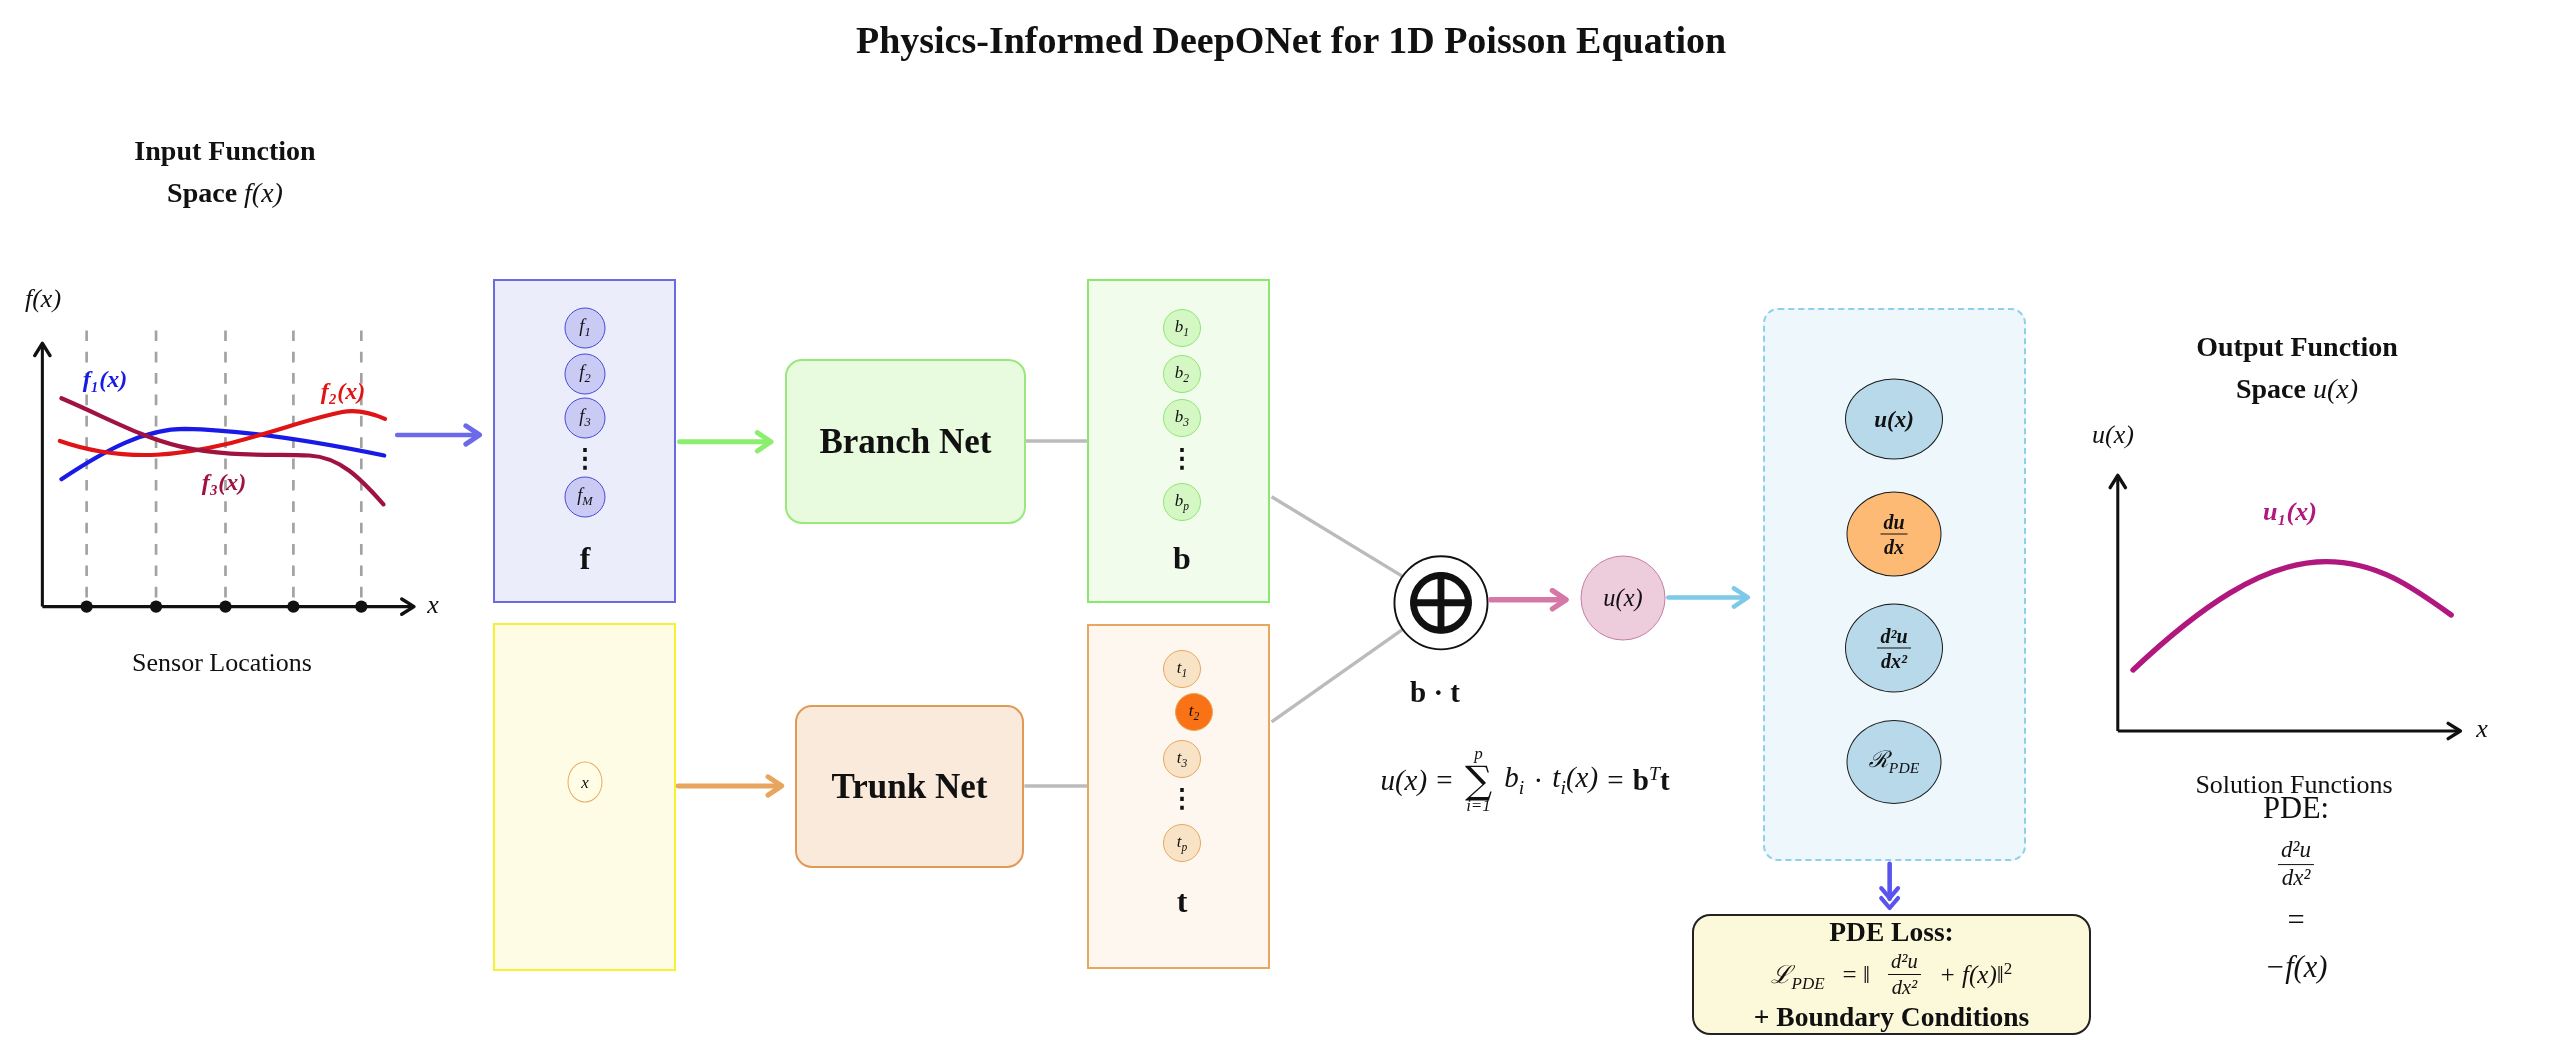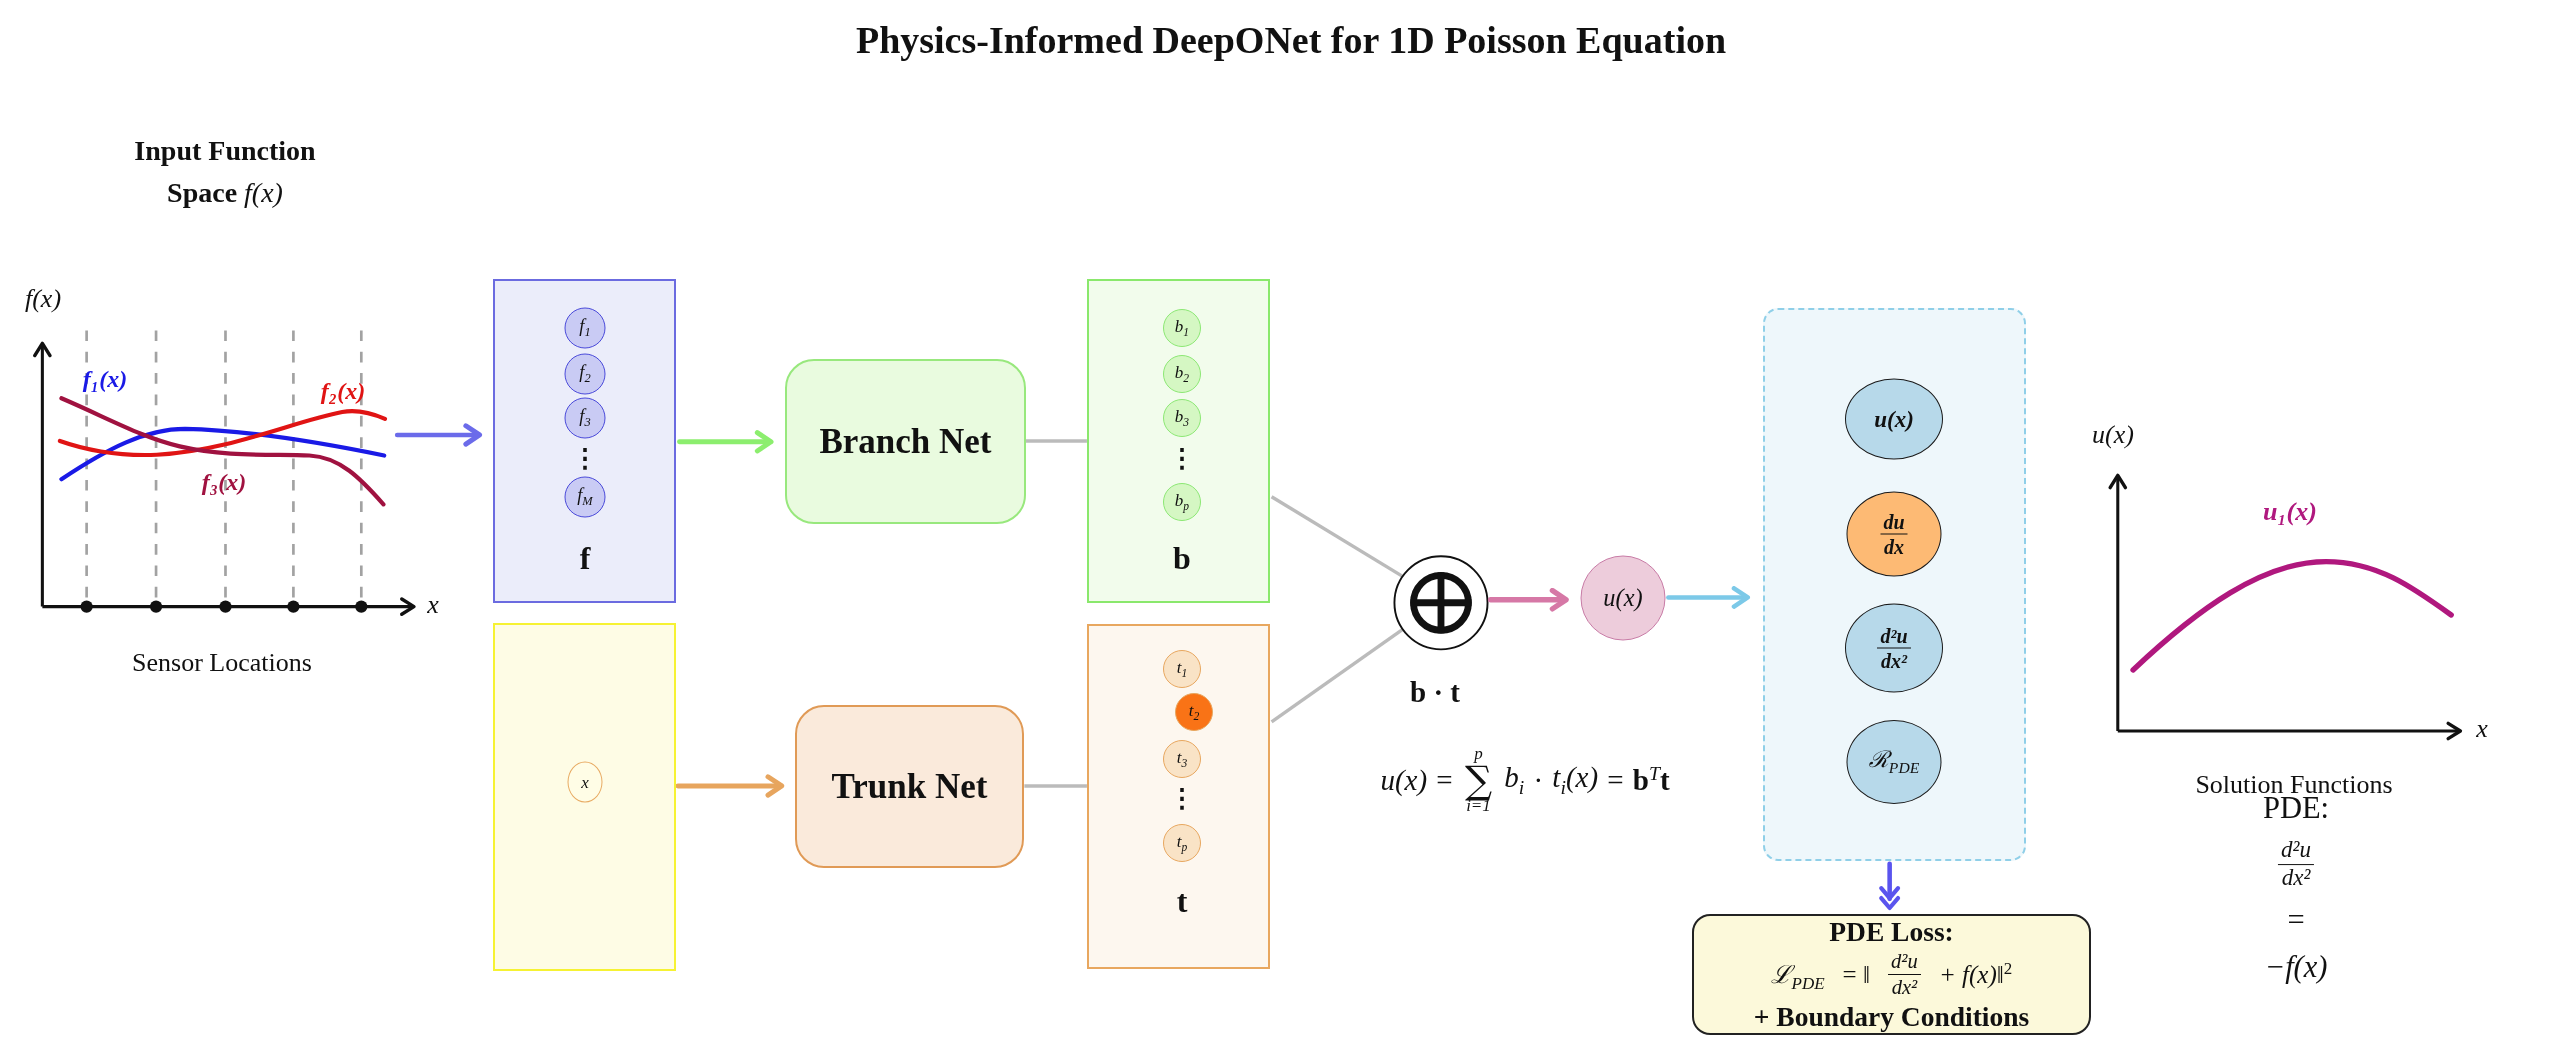--- a/index.html
+++ b/index.html
@@ -7,21 +7,21 @@
         font-family:"Liberation Serif","DejaVu Serif",serif;color:#111;}
   #wires{position:absolute;left:0;top:0;z-index:1;}
   .abs{position:absolute;z-index:2;}
   .ctr{transform:translate(-50%,-50%);white-space:nowrap;}
   .mi{font-style:italic;}
   .b{font-weight:bold;}
   sub.s{font-size:.68em;font-style:italic;}
   sup.s{font-size:.68em;font-style:italic;}
   .grp{white-space:nowrap;}
   .vbox{position:absolute;z-index:2;border:2.3px solid;box-sizing:border-box;}
-  .netbox{position:absolute;z-index:2;border:2.3px solid;border-radius:29px;box-sizing:border-box;
+  .netbox{position:absolute;z-index:2;border:2.3px solid;border-radius:17px;box-sizing:border-box;
           display:flex;align-items:center;justify-content:center;font-weight:bold;font-size:35px;}
   .node{position:absolute;z-index:3;border:1.9px solid;border-radius:50%;box-sizing:border-box;
         display:flex;align-items:center;justify-content:center;transform:translate(-50%,-50%);
         font-style:italic;font-size:18.3px;line-height:1;}
   .vdots{position:absolute;z-index:3;transform:translate(-50%,-50%);font-size:26px;font-weight:bold;line-height:.8;}
   .boxlabel{font-weight:bold;font-size:32px;}
   .heading{font-weight:bold;font-size:28px;text-align:center;line-height:1.5;}
   .caption{font-size:26px;}
   .curvelabel{font-style:italic;font-size:24px;font-weight:bold;}
   .axislabel{font-style:italic;font-size:26px;}
@@ -243,20 +243,25 @@
       <span>= ‖</span>
       <span class="frac" style="font-size:20.6px;">
           <span class="num">d²u</span>
           <span class="den">dx²</span>
         </span>
       <span class="grp"><span class="mi">+ f(x)‖</span><sup class="s" style="font-style:normal;">2</sup></span>
     </div>
     <div class="b">+ Boundary Conditions</div>
   </div>
 
+  <div class="abs ctr heading" style="left:2297px;top:368px;">
+    <span>Output Function</span><br>
+    <span>Space</span>
+    <span class="mi" style="font-weight:normal;">u(x)</span>
+  </div>
   <div class="abs ctr axislabel" style="left:2113px;top:435px;">u(x)</div>
   <div class="abs ctr axislabel" style="left:2482px;top:729px;">x</div>
   <div class="abs ctr curvelabel" style="left:2290px;top:512px;color:#b0187e;font-size:26px;">u₁(x)</div>
   <div class="abs ctr caption" style="left:2294px;top:785px;">Solution Functions</div>
 
   <div class="abs ctr eqrow" style="left:2296px;top:888px;font-size:30.5px;gap:12.2px;flex-direction:column;">
     <span>PDE:</span>
     <span class="frac" style="font-size:23px;">
         <span class="num">d²u</span>
         <span class="den">dx²</span>

